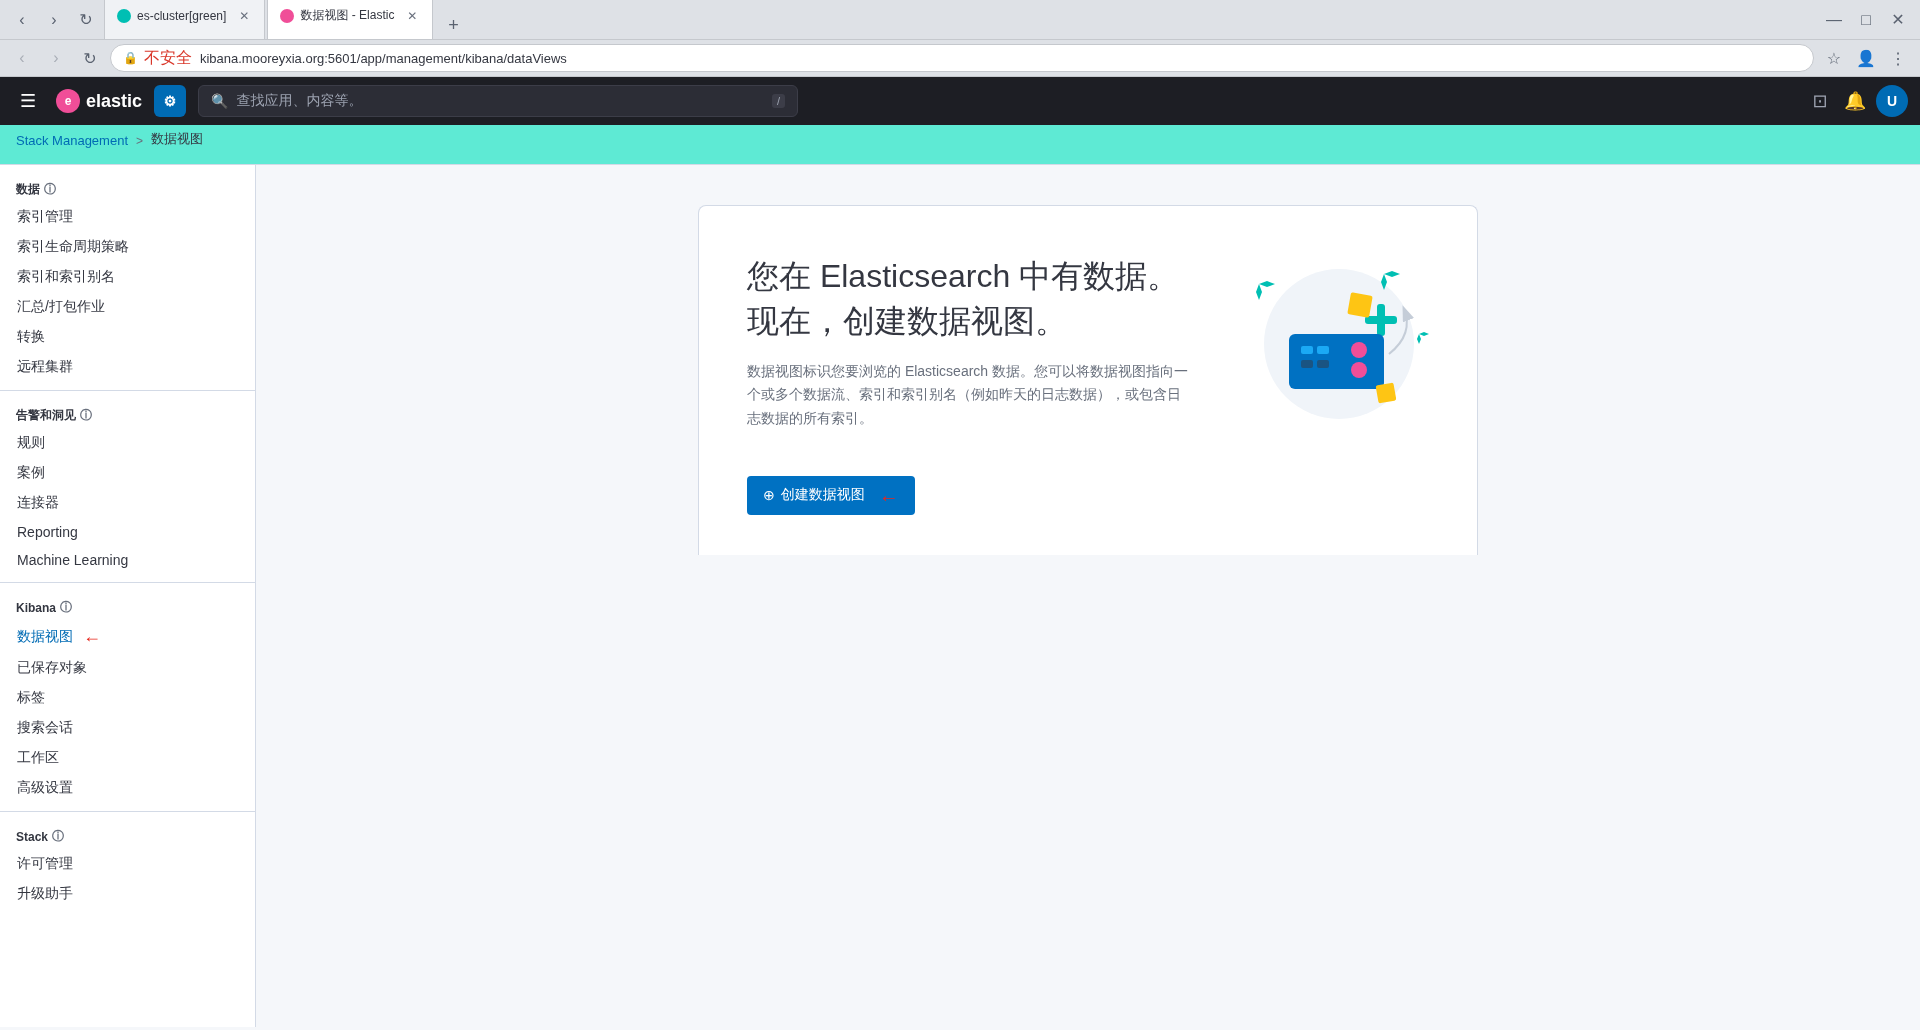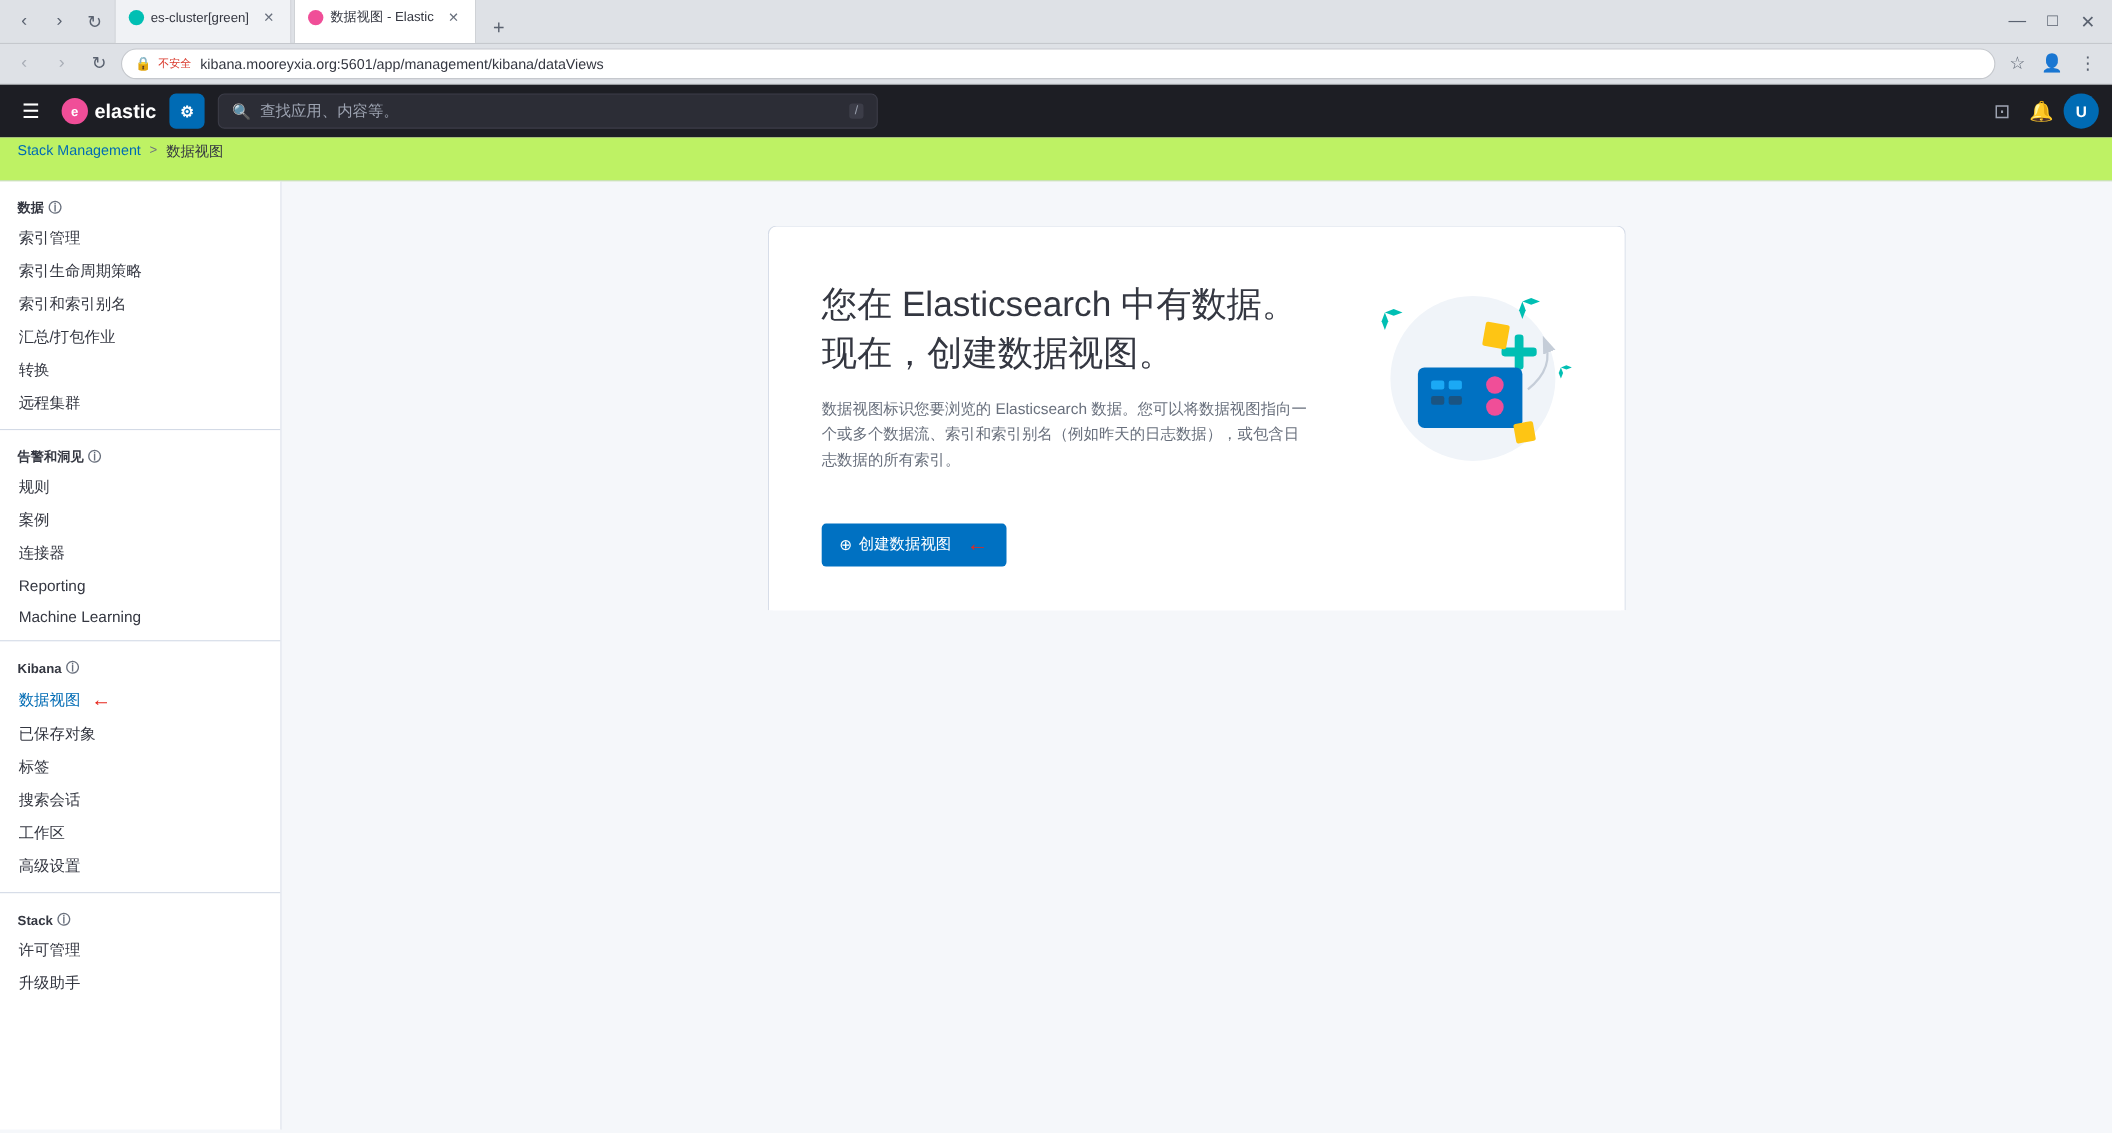--- a/index.html
+++ b/index.html
@@ -79,26 +79,26 @@
     .search-icon { color: #9da3b1; font-size: 14px; }
     .search-placeholder { color: #9da3b1; font-size: 14px; flex: 1; }
     .search-shortcut { color: #9da3b1; font-size: 11px; background: #3c3d48; padding: 1px 5px; border-radius: 3px; }
     .nav-spacer { flex: 1; }
     .nav-right-icons { display: flex; gap: 4px; align-items: center; }
     .nav-icon-btn { background: none; border: none; cursor: pointer; color: #9da3b1; font-size: 18px; width: 32px; height: 32px; border-radius: 4px; display:flex;align-items:center;justify-content:center; }
     .avatar-btn { width: 32px; height: 32px; background: #006bb4; border-radius: 50%; border: none; cursor: pointer; color: #fff; font-size: 14px; font-weight: bold; display:flex;align-items:center;justify-content:center; }
 
     
     .breadcrumb-bar {
-      background: #bef264;
+      background: #5eead4;
       border-bottom: 1px solid #d3dae6;
-      padding: 4px 16px;
+      padding: 16px 16px;
       height: 40px;
       display: flex;
-      align-items: flex-start;
+      align-items: flex-end;
       gap: 8px;
     }
     .breadcrumb-item { font-size: 13px; color: #006bb4; cursor: pointer; }
     .breadcrumb-sep { color: #69707d; font-size: 12px; }
     .breadcrumb-current { font-size: 13px; color: #343741; }
 
     
     .main-layout { display: flex; height: calc(1030px - 40px - 48px - 40px - 40px); }
 
     
@@ -223,21 +223,21 @@
     <button>✕</button>
   </div>
 </div>
 
 <div class="address-bar-row">
   <button class="nav-btn disabled">‹</button>
   <button class="nav-btn disabled">›</button>
   <button class="nav-btn">↻</button>
   <div class="address-bar">
     <span class="lock-icon">🔒</span>
-    <span style="color:#d9372a;font-size:10px;margin-right:2px;">不安全</span>
+    <span style="color:#d9372a;font-size:16px;margin-right:2px;">不安全</span>
     <span class="address-text">kibana.mooreyxia.org:5601/app/management/kibana/dataViews</span>
   </div>
   <div class="address-actions">
     <button>☆</button>
     <button>👤</button>
     <button>⋮</button>
   </div>
 </div>
 
 <div class="elastic-nav">

